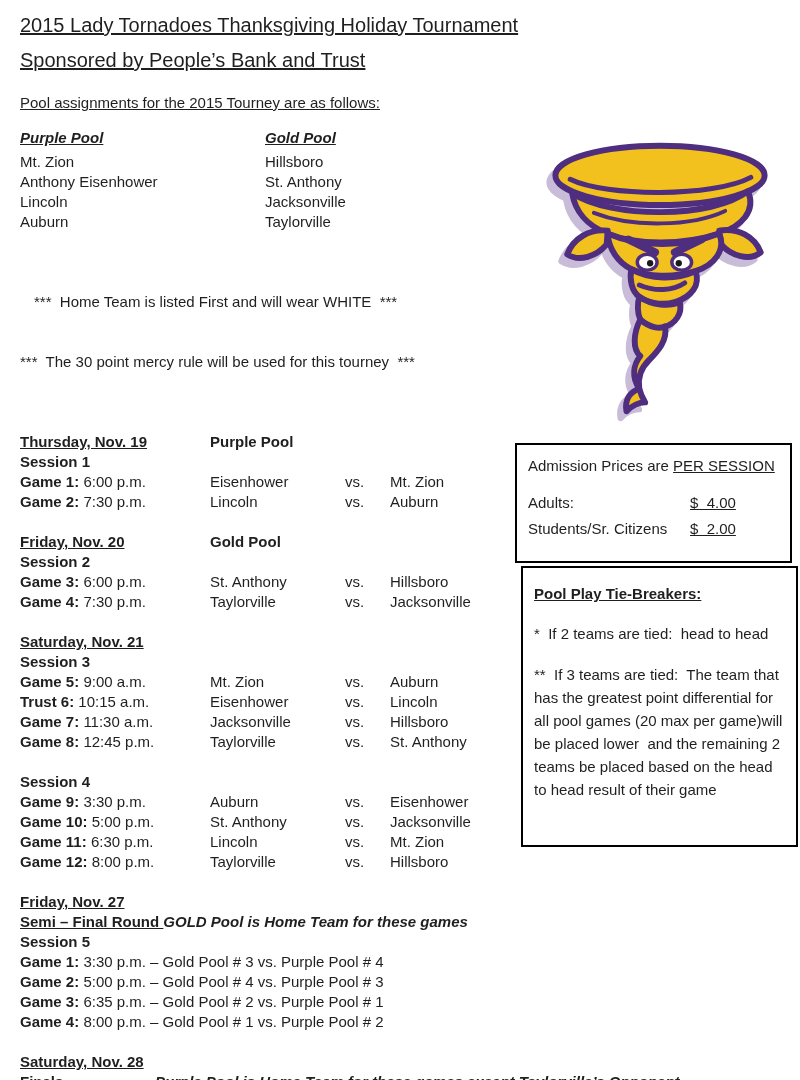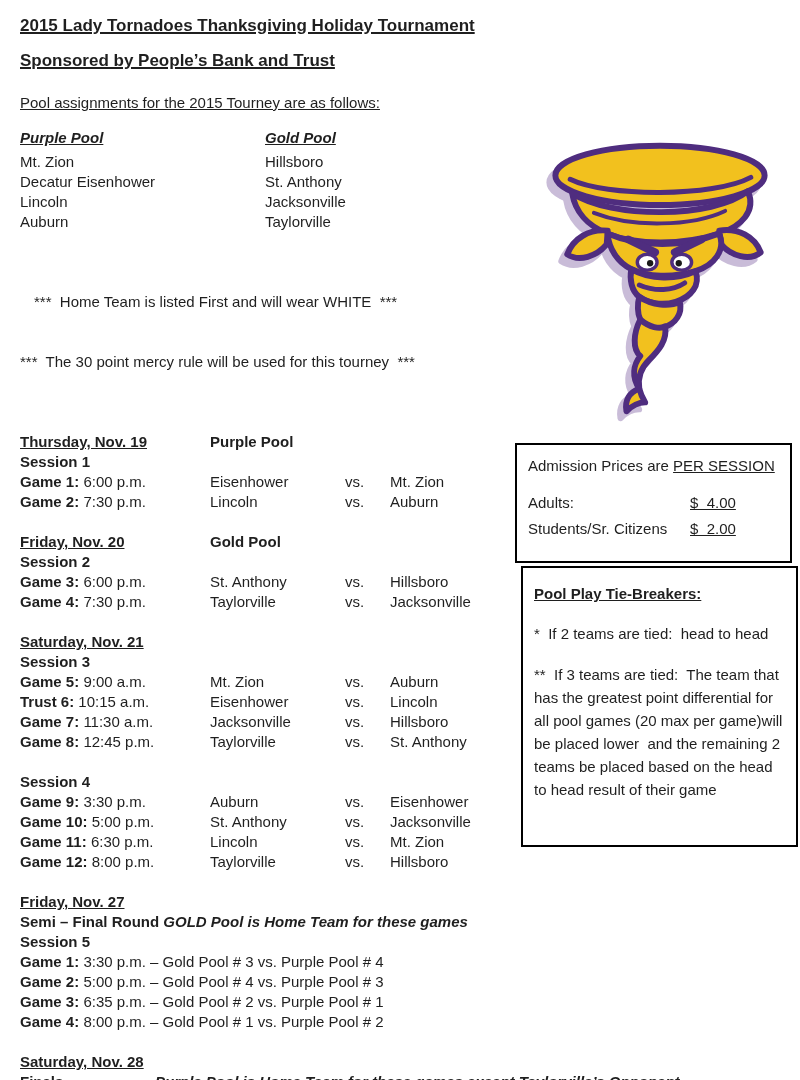--- a/index.html
+++ b/index.html
@@ -1,38 +1,38 @@
 <!DOCTYPE html>
 <html><head>
 <meta charset="utf-8">
 <style>
   html,body{margin:0;padding:0;background:#ffffff;}
   .page{position:relative;width:800px;height:1080px;background:#fff;overflow:hidden;
         font-family:"Liberation Sans",sans-serif;font-size:15px;line-height:20px;color:#1f1f1f;}
   .content{position:absolute;left:20px;top:8px;width:760px;}
   .u{text-decoration:underline;}
-  .title-line{font-size:17px;font-weight:700;line-height:35px;text-decoration:underline;
+  .title-line{font-size:20px;font-weight:400;line-height:35px;text-decoration:underline;
               text-decoration-thickness:2px;width:max-content;}
   .section-heading{margin-top:15px;font-weight:400;text-decoration:underline;width:max-content;}
   .pools{display:flex;margin-top:15px;}
   .pool-col{width:245px;}
   .pool-name{font-weight:700;font-style:italic;text-decoration:underline;width:max-content;margin-bottom:4px;}
   .pool-team{line-height:20px;}
   .notes{margin-top:20px;white-space:pre-wrap;}
   .note1{padding-left:14px;}
   .sblock{margin-top:20px;}
   .srow{display:flex;}
   .c-label{flex:0 0 190px;}
   .date{font-weight:700;text-decoration:underline;}
   .pool-head{font-weight:700;}
   .session-title{font-weight:700;}
   .grow{display:flex;}
   .c-home{flex:0 0 135px;}
   .c-vs{flex:0 0 45px;}
-  .semi-head .round-label{font-weight:700;}
+  .semi-head .round-label{font-weight:700;text-decoration:underline;}
   .semi-note{font-weight:700;font-style:italic;}
   .semi-row b{font-weight:700;}
   .fin-head{display:flex;white-space:pre;}
   .fin-head-label{flex:0 0 135px;font-weight:700;}
   .fin-note{font-weight:700;font-style:italic;}
   .box{position:absolute;border:2px solid #000;background:#fff;box-sizing:border-box;}
   .admission-box{left:515px;top:443px;width:277px;height:120px;padding:11px 11px;}
   .admission-heading{white-space:pre;}
   .spacer{height:14px;}
   .price-row{display:flex;line-height:26px;}
@@ -55,21 +55,21 @@
       <div class="title-line">2015 Lady Tornadoes Thanksgiving Holiday Tournament</div>
       <div class="title-line">Sponsored by People’s Bank and Trust</div>
     </div>
 
     <div class="section-heading">Pool assignments for the 2015 Tourney are as follows:</div>
 
     <div class="pools">
       <div class="pool-col">
         <div class="pool-name">Purple Pool</div>
         <div class="pool-team">Mt. Zion</div>
-        <div class="pool-team">Decatur Eisenhower</div>
+        <div class="pool-team">Anthony Eisenhower</div>
         <div class="pool-team">Lincoln</div>
         <div class="pool-team">Auburn</div>
       </div>
       <div class="pool-col">
         <div class="pool-name">Gold Pool</div>
         <div class="pool-team">Hillsboro</div>
         <div class="pool-team">St. Anthony</div>
         <div class="pool-team">Jacksonville</div>
         <div class="pool-team">Taylorville</div>
       </div>

